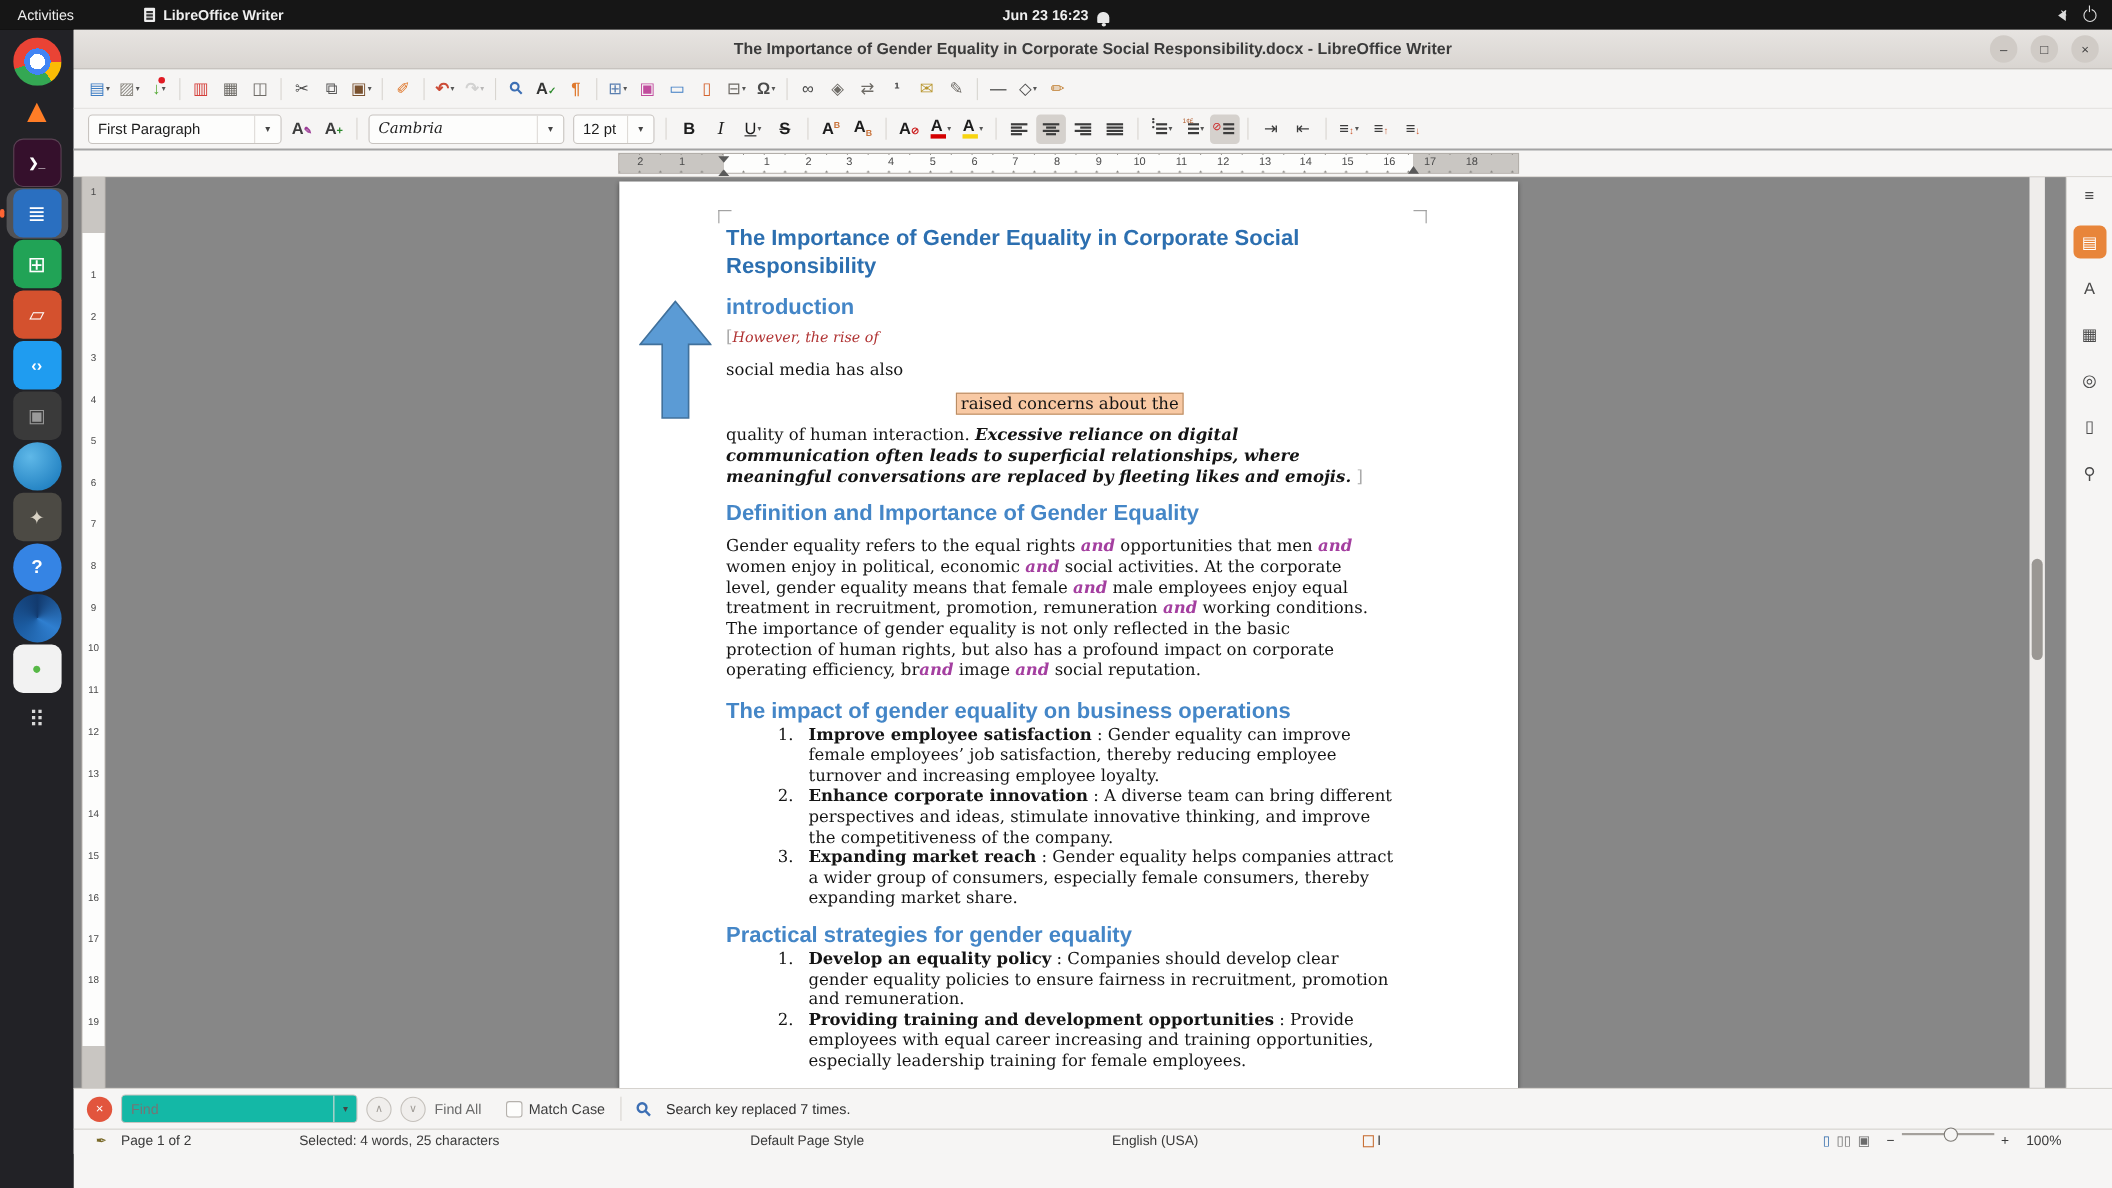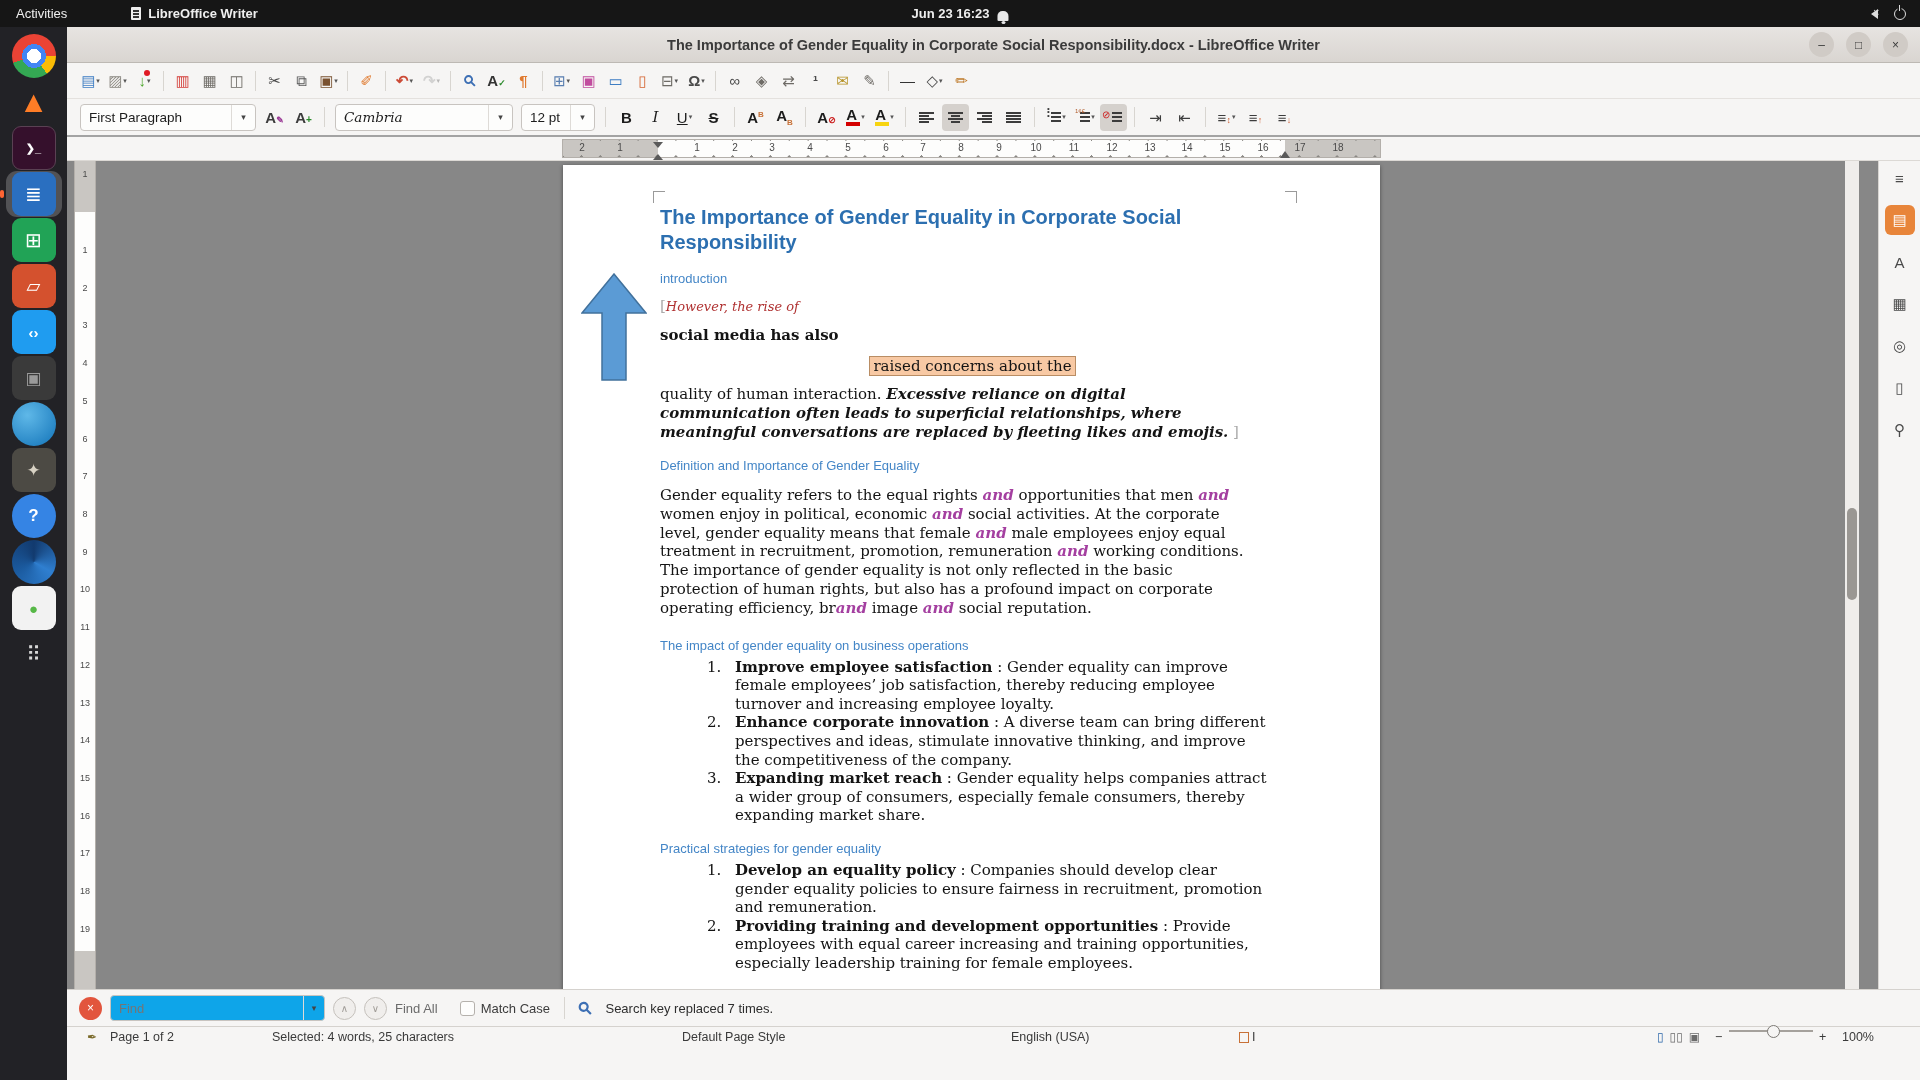--- a/index.html
+++ b/index.html
@@ -111,24 +111,24 @@
   .vscroll { position:absolute; left:1778px; top:0; width:14px; height:828px; background:#efedeb; }
   .vthumb { position:absolute; left:2px; top:347px; width:10px; height:92px; border-radius:5px; background:#9a9793; }
 
   
   .page { position:absolute; left:496px; top:4px; width:817px; height:830px; background:#fff; box-shadow:0 1px 4px rgba(0,0,0,.45); }
   .cropmark { position:absolute; width:12px; height:12px; }
   .cm-tl { left:90px; top:26px; border-left:1px solid #9a9a9a; border-top:1px solid #9a9a9a; }
   .cm-tr { left:722px; top:26px; border-right:1px solid #9a9a9a; border-top:1px solid #9a9a9a; }
   .content { position:absolute; left:0; top:0; right:0; padding:40px 95px 0 97px; font-family:"DejaVu Serif","Liberation Serif",serif; font-size:15px; color:#141414; }
   .content h1 { font-family:"Liberation Sans",sans-serif; font-size:20px; line-height:25px; color:#2c6fb0; font-weight:700; margin:0 0 14px; }
-  .hdg { font-family:"Liberation Sans",sans-serif; font-size:13px; line-height:20px; color:#4486c7; font-weight:400; }
+  .hdg { font-family:"Liberation Sans",sans-serif; font-size:20px; line-height:20px; color:#4486c7; font-weight:700; }
   .h2i { margin:14px 0 0; }
   .line-right { text-align:left; margin-top:8px; line-height:19px; }
-  .p-social { margin-top:10px; line-height:19px;font-weight:bold; }
+  .p-social { margin-top:10px; line-height:19px; }
   .p-selected { margin-top:11px; text-align:center; line-height:21px; }
   .selbox { background:#f8c9a4; border:1px solid #b98d64; padding:0 3px; }
   .p-quality { margin-top:8px; line-height:19px; }
   .h3-def { margin-top:14px; }
   .p-gender { margin-top:10px; line-height:18.8px; }
   .h3-imp { margin-top:18px; }
   .list { margin-top:2px; }
   .h3-str { margin-top:14px; }
   .li { display:flex; line-height:18.6px; }
   .li .num { width:28px; margin-left:47px; flex:0 0 auto; }
@@ -142,21 +142,21 @@
   .arrow-shape { position:absolute; left:18px; top:108px; }
 
   
   .sidestrip { width:42px; background:#f6f5f4; border-left:1px solid #d8d5d1; display:flex; flex-direction:column; align-items:center; padding-top:2px; gap:12px; }
   .sbtn { width:30px; height:30px; border-radius:6px; display:flex; align-items:center; justify-content:center; font-size:15px; color:#4a4a4a; }
   .sbtn[data-state="active"] { background:#e8853a; color:#fff; }
 
   
   .findbar { height:37px; background:#f6f5f4; border-top:1px solid #d5d2ce; display:flex; align-items:center; gap:8px; padding-left:12px; }
   .fclose { width:23px; height:23px; border-radius:50%; background:#e2553d; color:#fff; display:flex; align-items:center; justify-content:center; font-size:12px; }
-  .fininput { width:215px; height:26px; background:#0ea5e9; border:1px solid #c8c4c0; border-radius:4px; display:flex; align-items:center; }
+  .fininput { width:215px; height:26px; background:#14b8a6; border:1px solid #c8c4c0; border-radius:4px; display:flex; align-items:center; }
   .fininput input { flex:1; border:none; outline:none; background:transparent; padding:0 8px; font-size:13px; color:#222; font-family:"Liberation Sans",sans-serif; }
   .fininput .chev { width:22px; align-self:stretch; display:flex; align-items:center; justify-content:center; border-left:1px solid #dedbd7; color:#444; font-size:9px; }
   .fnav { width:23px; height:23px; border-radius:50%; border:1px solid #c5c1bc; color:#a09c97; display:flex; align-items:center; justify-content:center; font-size:10px; background:#f0eeec; }
   .flabel { font-size:13px; color:#6b6b6b; }
   .fcheck { display:flex; align-items:center; gap:6px; margin-left:14px; }
   .fcheck .box { width:15px; height:15px; border:1px solid #b5b1ac; border-radius:3px; background:#fdfdfc; }
   .fcheck span.lbl { font-size:13px; color:#3c3c3c; }
   .fdiv { width:1px; height:22px; background:#d8d5d0; margin:0 6px; }
   .fr-icon { font-size:17px; color:#3d6fb4; transform:rotate(-45deg); font-weight:700; }
   .fstatus { font-size:13px; color:#2e2e2e; margin-left:6px; }

